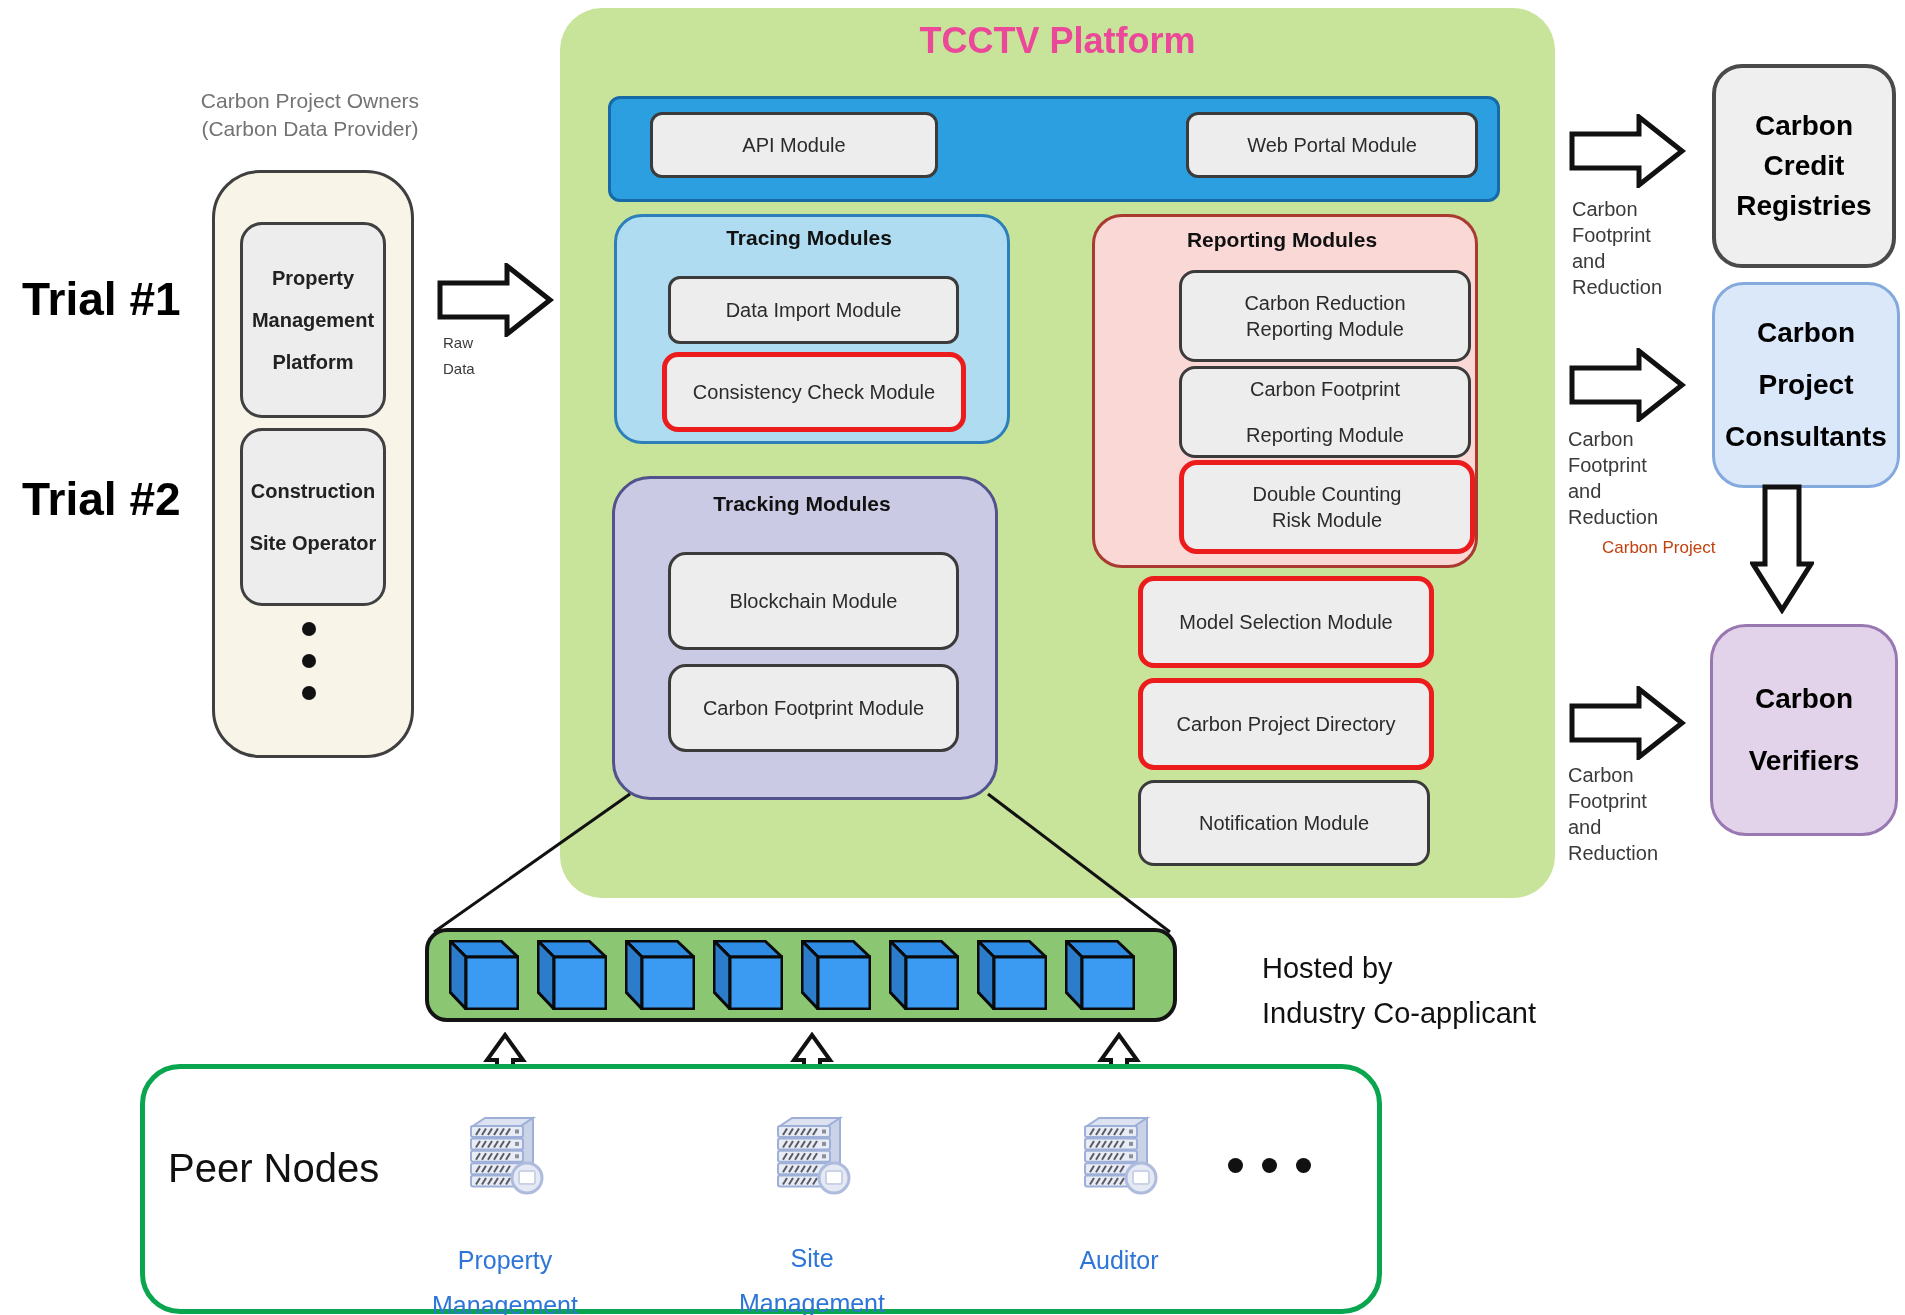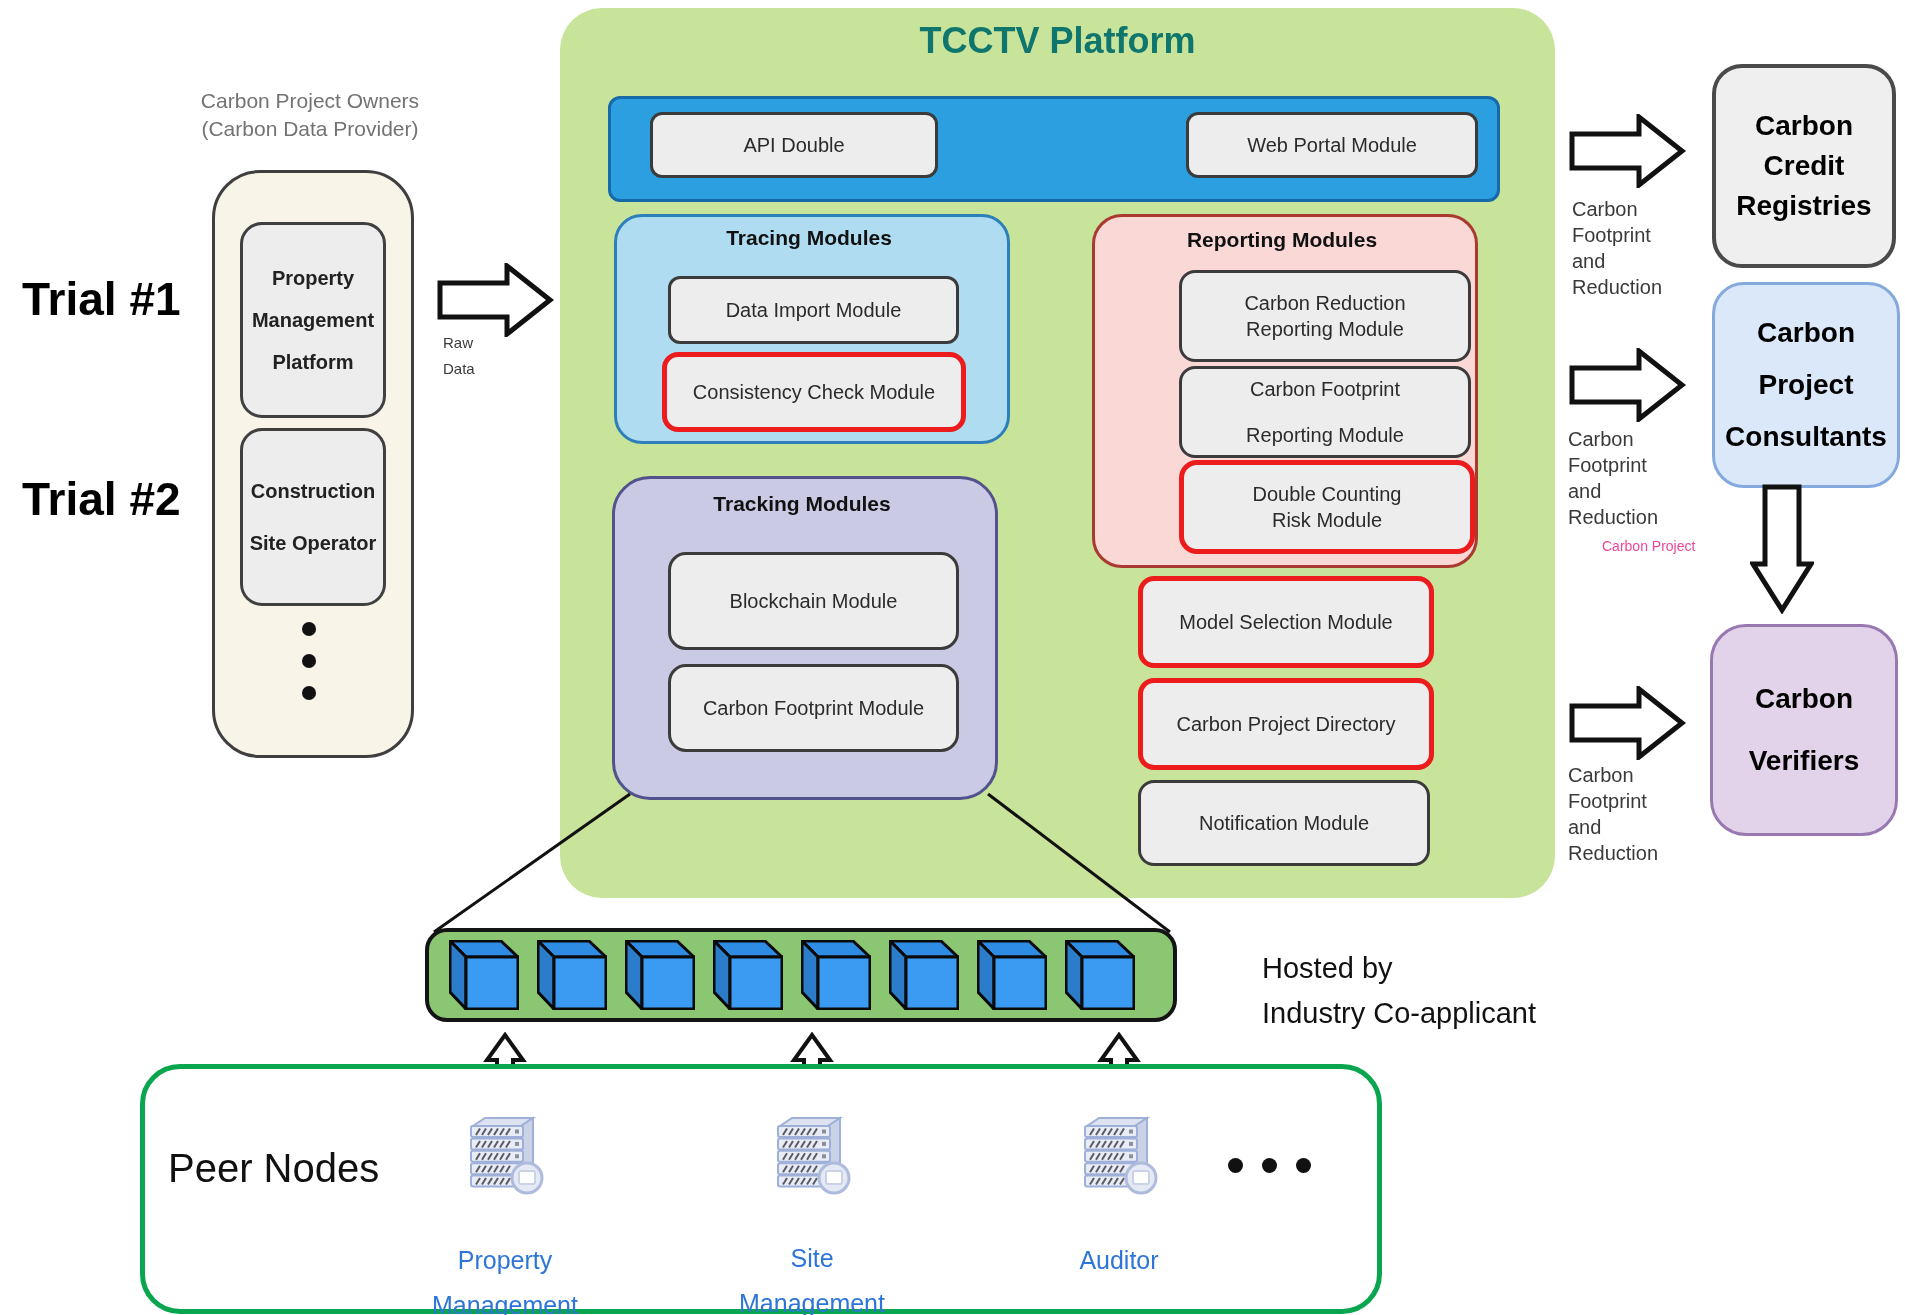--- a/index.html
+++ b/index.html
@@ -13,21 +13,21 @@
 
   
   .side-heading{left:130px;top:87px;width:360px;font-weight:normal;font-size:21px;line-height:28px;text-align:center;color:#737373;}
   .owners-box{left:212px;top:170px;width:196px;height:582px;background:var(--owners_bg);border:3px solid var(--owners_border);border-radius:48px;}
   .owner-item{left:240px;width:140px;background:var(--module_bg);border:3px solid #404040;border-radius:22px;font-weight:bold;font-size:20px;color:#222;}
   .trial{left:22px;width:200px;font-weight:bold;font-size:46px;color:#000;}
   .vdot{width:14px;height:14px;border-radius:50%;background:#111;position:absolute;left:302px;}
 
   
   .platform{left:560px;top:8px;width:995px;height:890px;background:var(--platform_bg);border-radius:42px;}
-  .platform-title{left:560px;top:20px;width:995px;text-align:center;font-weight:bold;font-size:36px;color:#0f766e;}
+  .platform-title{left:560px;top:20px;width:995px;text-align:center;font-weight:bold;font-size:36px;color:#ec4899;}
   .blue-bar{left:608px;top:96px;width:886px;height:100px;background:var(--blue_bar_bg);border:3px solid var(--blue_bar_border);border-radius:12px;}
   .module{background:var(--module_bg);border-radius:12px;color:#2b2b2b;font-size:20px;}
   .b-dark{border:3px solid var(--module_border_dark);}
   .b-red{border:5px solid var(--module_border_red);}
   .grp-title{font-weight:bold;font-size:21px;color:#111;text-align:center;width:100%;position:absolute;}
   .tracing-box{left:614px;top:214px;width:390px;height:224px;background:var(--tracing_bg);border:3px solid var(--tracing_border);border-radius:28px;}
   .reporting-box{left:1092px;top:214px;width:380px;height:348px;background:var(--reporting_bg);border:3px solid var(--reporting_border);border-radius:30px;}
   .tracking-box{left:612px;top:476px;width:380px;height:318px;background:var(--tracking_bg);border:3px solid var(--tracking_border);border-radius:38px;}
   .line2{line-height:26px;margin-left:41px;}
 
@@ -84,21 +84,21 @@
   </svg>
   <div class="abs" style="left:443px;top:330px;font-size:15px;line-height:26px;color:#3a3a3a;">
     <div>Raw</div>
     <div>Data</div>
   </div>
 
   <div class="abs platform"></div>
   <div class="abs platform-title">TCCTV Platform</div>
 
   <div class="abs blue-bar"></div>
-  <div class="abs module b-dark ctr" style="left:650px;top:112px;width:282px;height:60px;">API Double</div>
+  <div class="abs module b-dark ctr" style="left:650px;top:112px;width:282px;height:60px;">API Module</div>
   <div class="abs module b-dark ctr" style="left:1186px;top:112px;width:286px;height:60px;">Web Portal Module</div>
 
   <div class="abs tracing-box"></div>
   <div class="grp-title" style="left:614px;top:226px;width:390px;">Tracing Modules</div>
   <div class="abs module b-dark ctr" style="left:668px;top:276px;width:285px;height:62px;">Data Import Module</div>
   <div class="abs module b-red ctr" style="left:662px;top:352px;width:294px;height:70px;border-radius:16px;">Consistency Check Module</div>
 
   <div class="abs reporting-box"></div>
   <div class="grp-title" style="left:1092px;top:228px;width:380px;">Reporting  Modules</div>
   <div class="abs module b-dark col line2" style="left:1138px;top:270px;width:286px;height:86px;border-radius:16px;">
@@ -160,21 +160,21 @@
   </div>
   <div class="abs ext-box consultants col">
     <div>Carbon</div>
     <div>Project</div>
     <div>Consultants</div>
   </div>
 
   <svg class="abs" style="left:1750px;top:484px;" width="64" height="130" viewBox="0 0 64 130">
     <polygon points="15,3 49,3 49,80 61,80 32,126 3,80 15,80" fill="#fff" stroke="#111" stroke-width="5"></polygon>
   </svg>
-  <div class="abs" style="left:1602px;top:538px;font-size:14px;color:#ec4899;">Carbon Project</div>
+  <div class="abs" style="left:1602px;top:538px;font-size:17px;color:#c2410c;">Carbon Project</div>
 
   <div class="abs ext-box verifiers col">
     <div>Carbon</div>
     <div>Verifiers</div>
   </div>
 
   <svg class="abs" style="left:0;top:0;pointer-events:none;" width="1905" height="1315" viewBox="0 0 1905 1315">
     <line x1="630" y1="794" x2="434" y2="932" stroke="#111" stroke-width="3"></line>
     <line x1="988" y1="794" x2="1170" y2="932" stroke="#111" stroke-width="3"></line>
   </svg>

